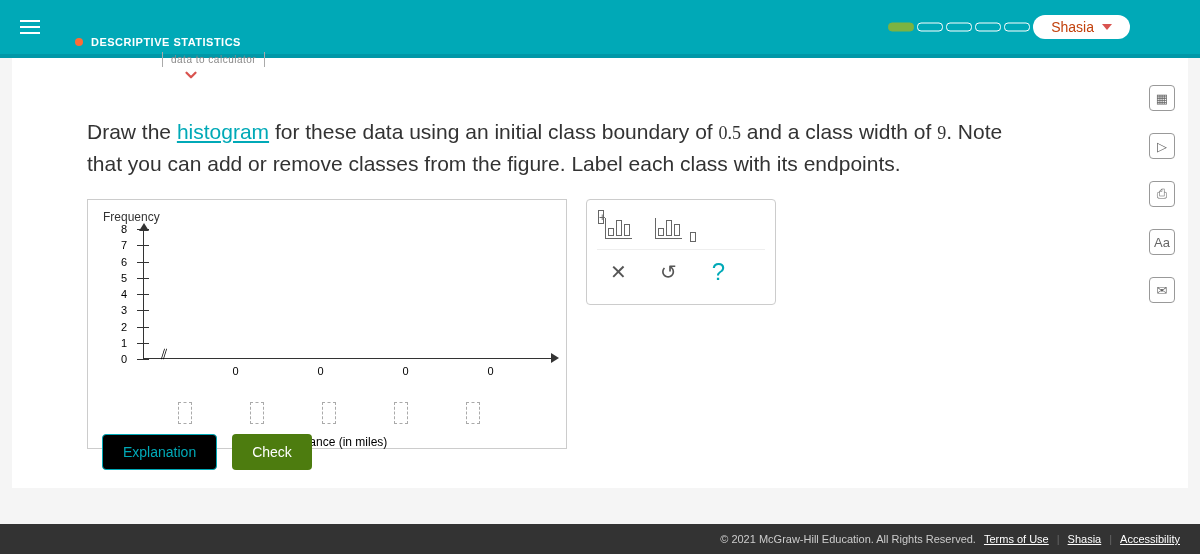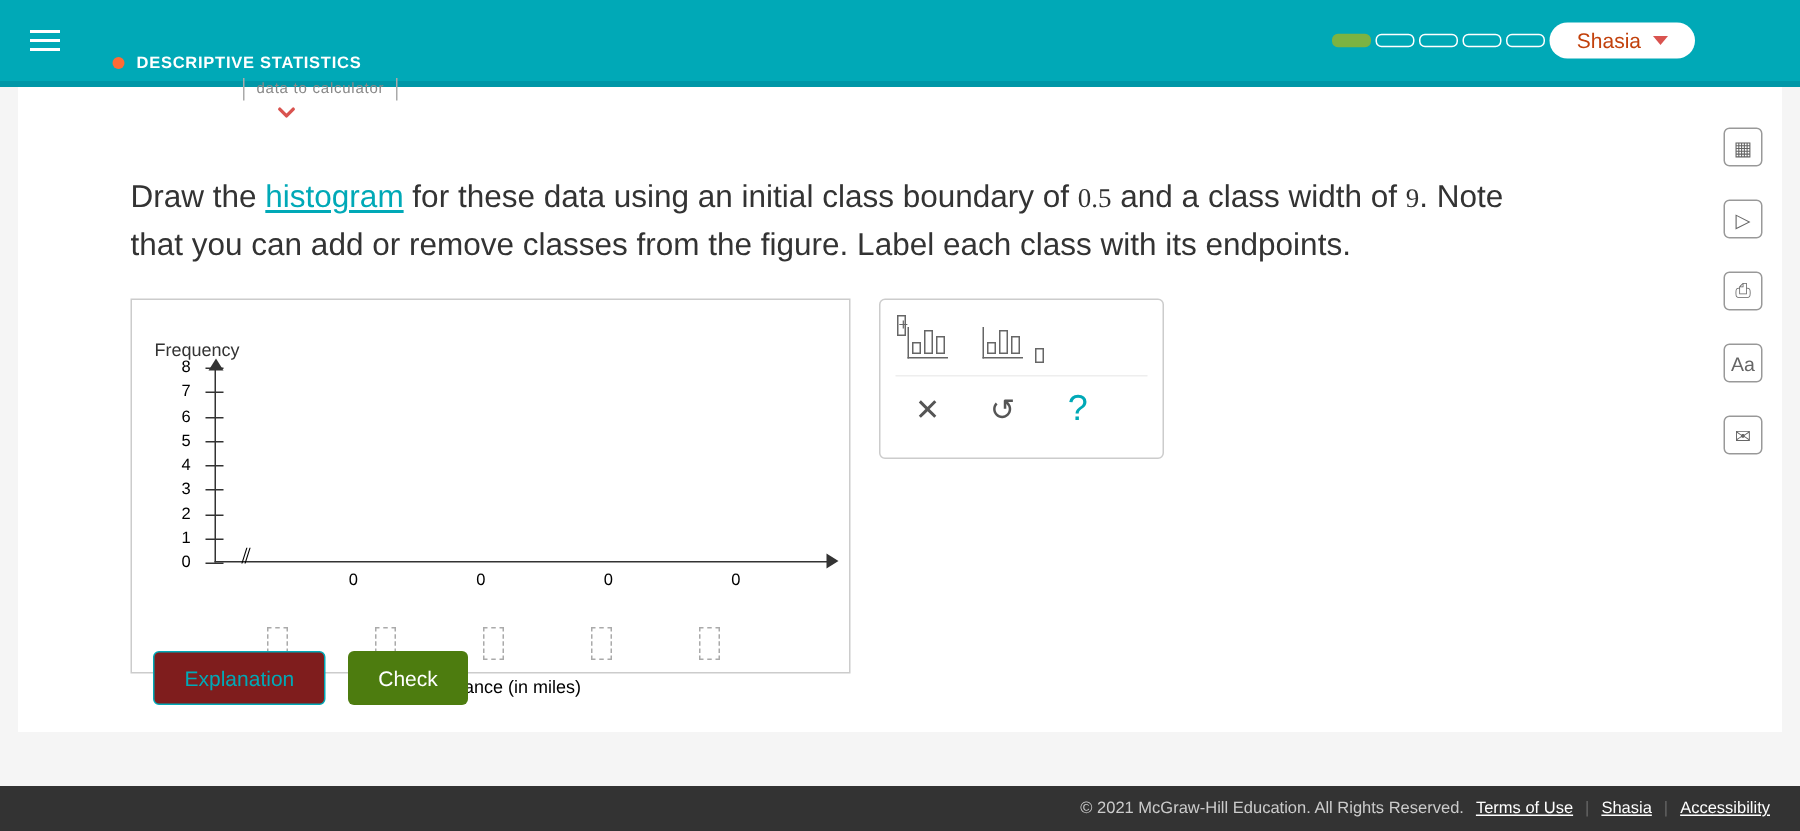--- a/index.html
+++ b/index.html
@@ -62,21 +62,21 @@
   .chevron-down svg { width: 18px; height: 18px; }
   
   .instruction {
     font-size: 21px; color: #333; line-height: 1.5; margin-top: 40px; margin-bottom: 20px;
     max-width: 950px;
   }
   .instruction a { color: #00a9b7; text-decoration: underline; }
   .instruction .num { font-family: 'Times New Roman', serif; font-size: 18px; }
   
   .chart-area {
-    border: 1px solid #ccc; width: 480px; height: 250px; padding: 26px 15px;
+    border: 1px solid #ccc; width: 480px; height: 250px; padding: 10px 15px;
     display: inline-block; vertical-align: top; position: relative;
   }
   .y-label { font-size: 12px; color: #333; margin-bottom: 5px; }
   .axes {
     position: relative; width: 430px; height: 150px; margin-left: 20px;
   }
   .y-axis {
     position: absolute; left: 20px; top: 0; bottom: 20px; width: 1px; background: #333;
   }
   .y-arrow {
@@ -140,21 +140,21 @@
     color: #666; font-size: 13px;
   }
   
   .bottom-buttons {
     position: absolute; bottom: 18px; left: 90px;
     display: flex; gap: 15px;
   }
   .btn {
     padding: 9px 20px; border-radius: 4px; font-size: 14px; cursor: pointer; border: none;
   }
-  .btn-outline { background: #7f1d1d; border: 1px solid #00a9b7; color: #00a9b7; }
+  .btn-outline { background: #000000; border: 1px solid #00a9b7; color: #00a9b7; }
   .btn-solid { background: #4d7c0f; color: #fff; }
   
   .footer {
     background: #333; color: #ccc; height: 30px; display: flex; align-items: center;
     justify-content: flex-end; padding: 0 20px; font-size: 11px; gap: 8px;
     position: absolute; bottom: 0; left: 0; right: 0;
   }
   .footer a { color: #fff; text-decoration: underline; cursor: pointer; }
   .footer .sep { color: #666; }
 </style>

